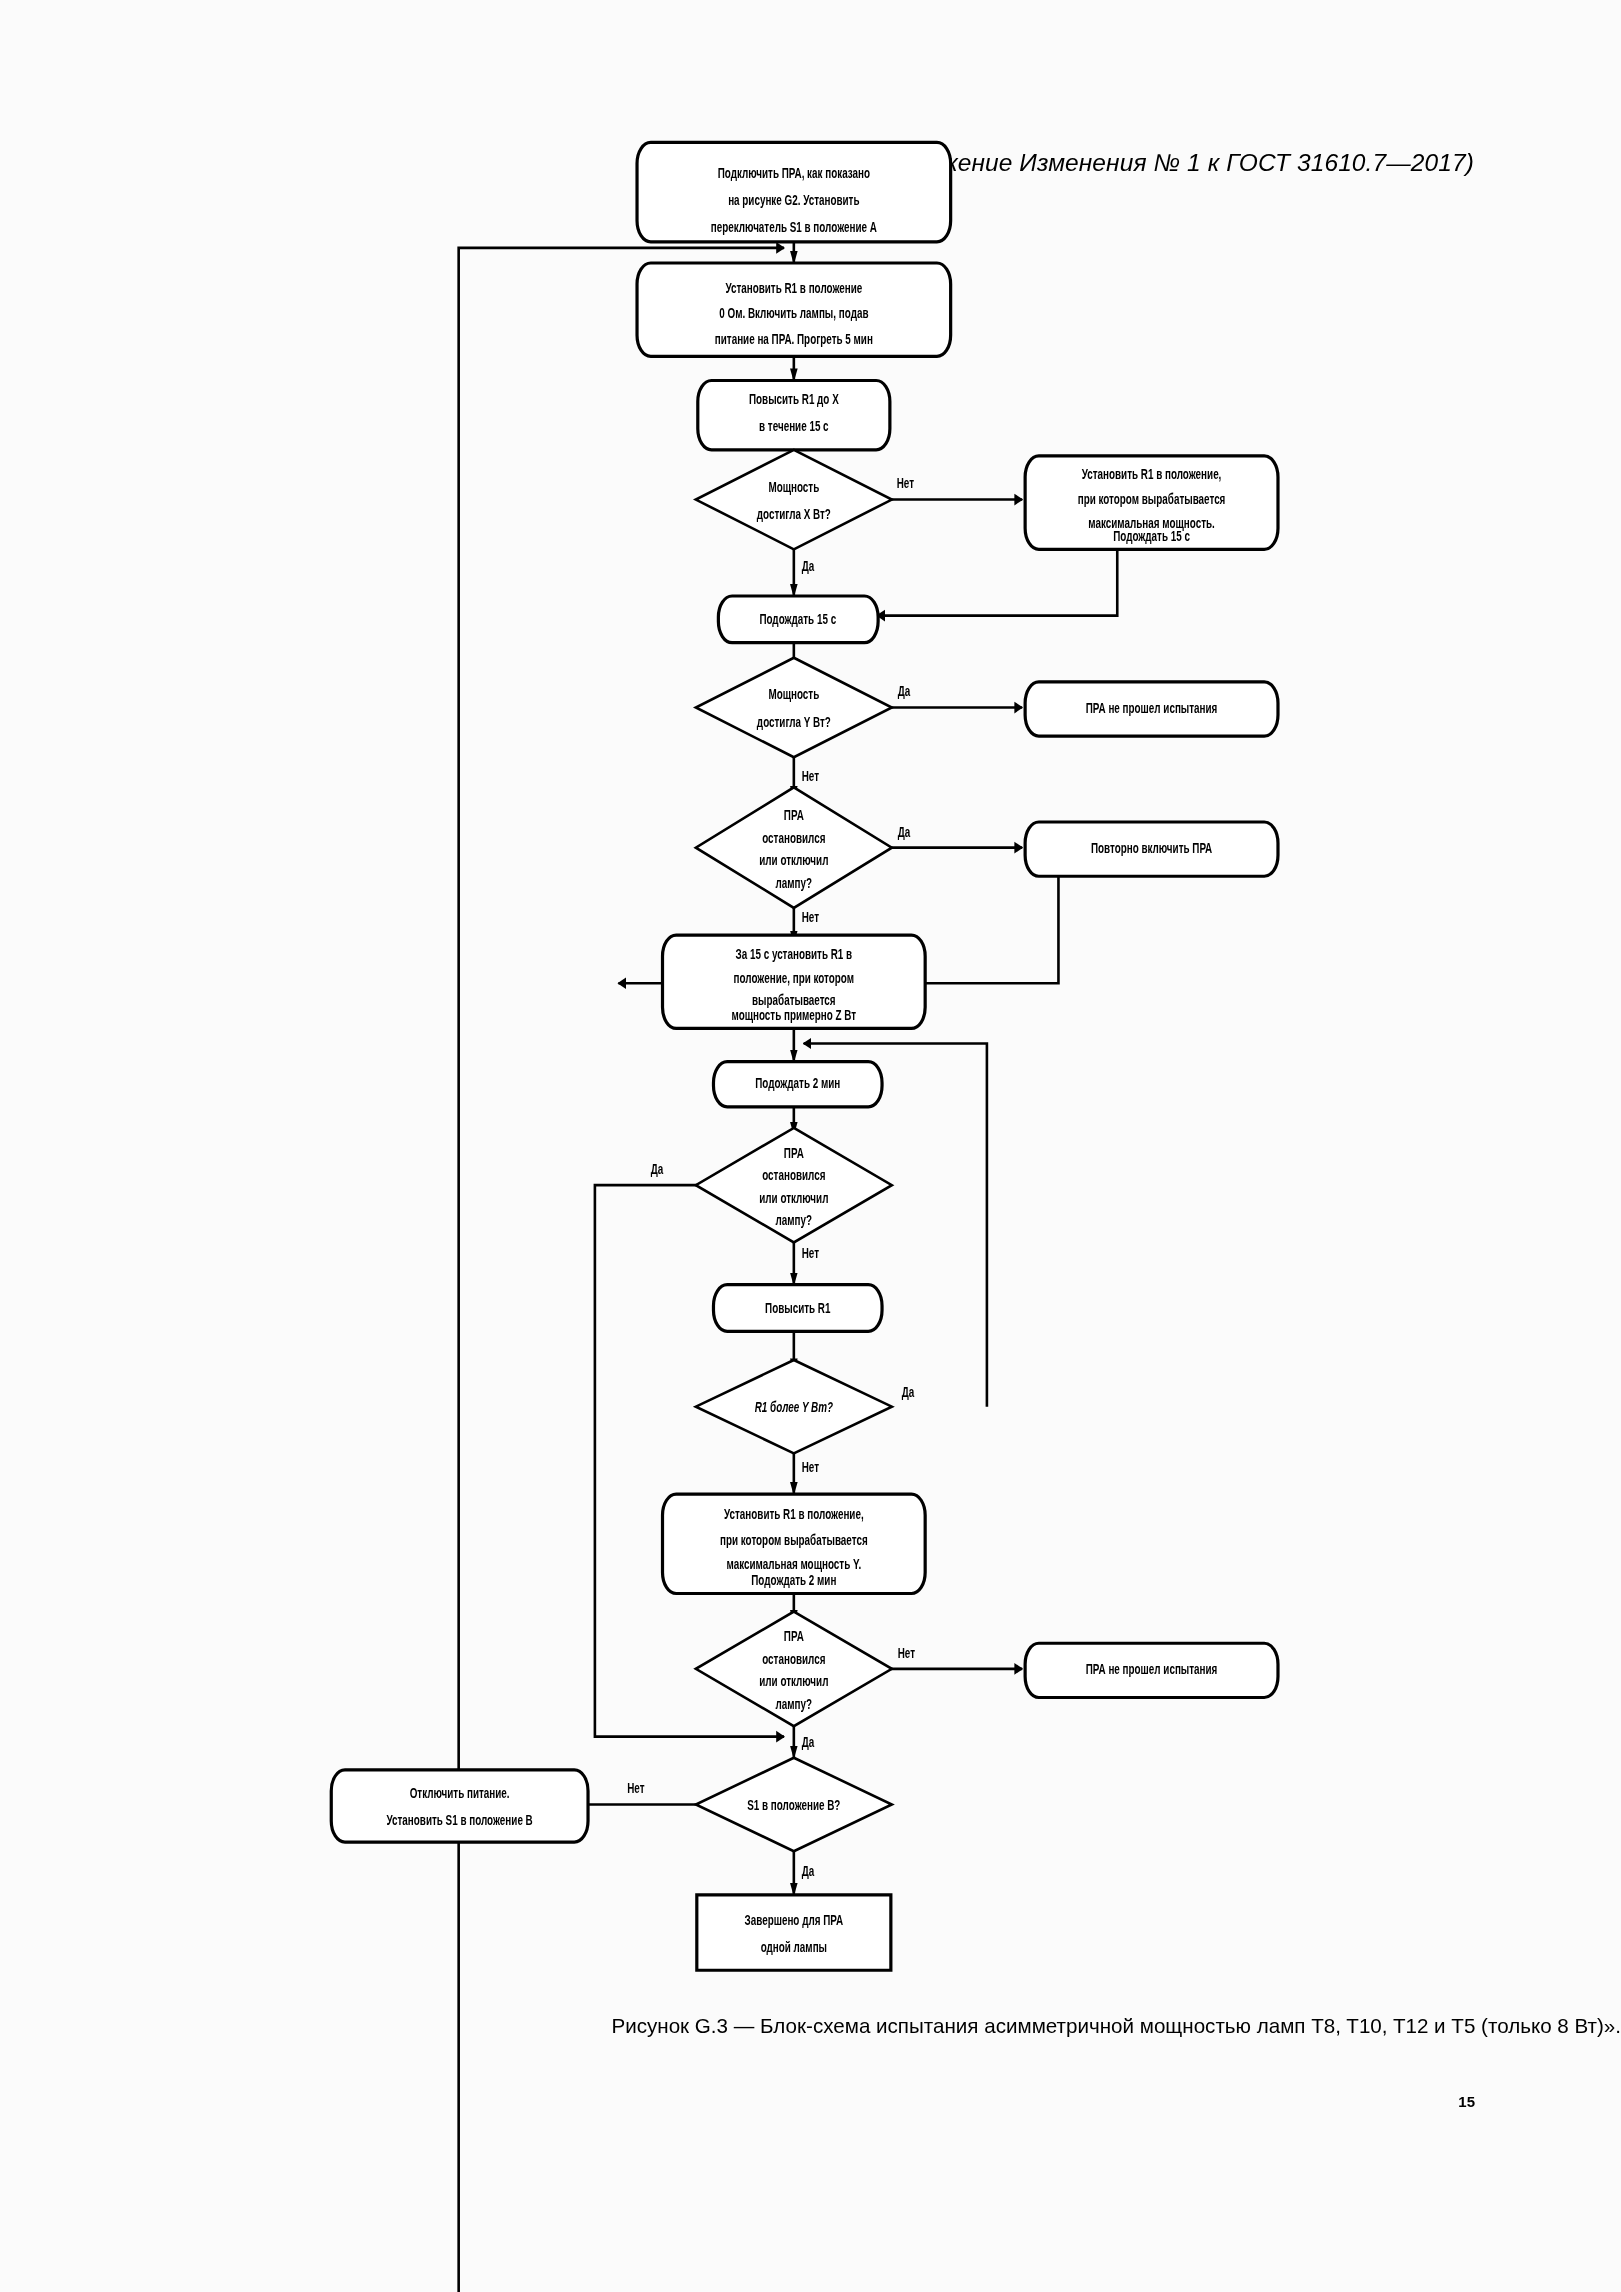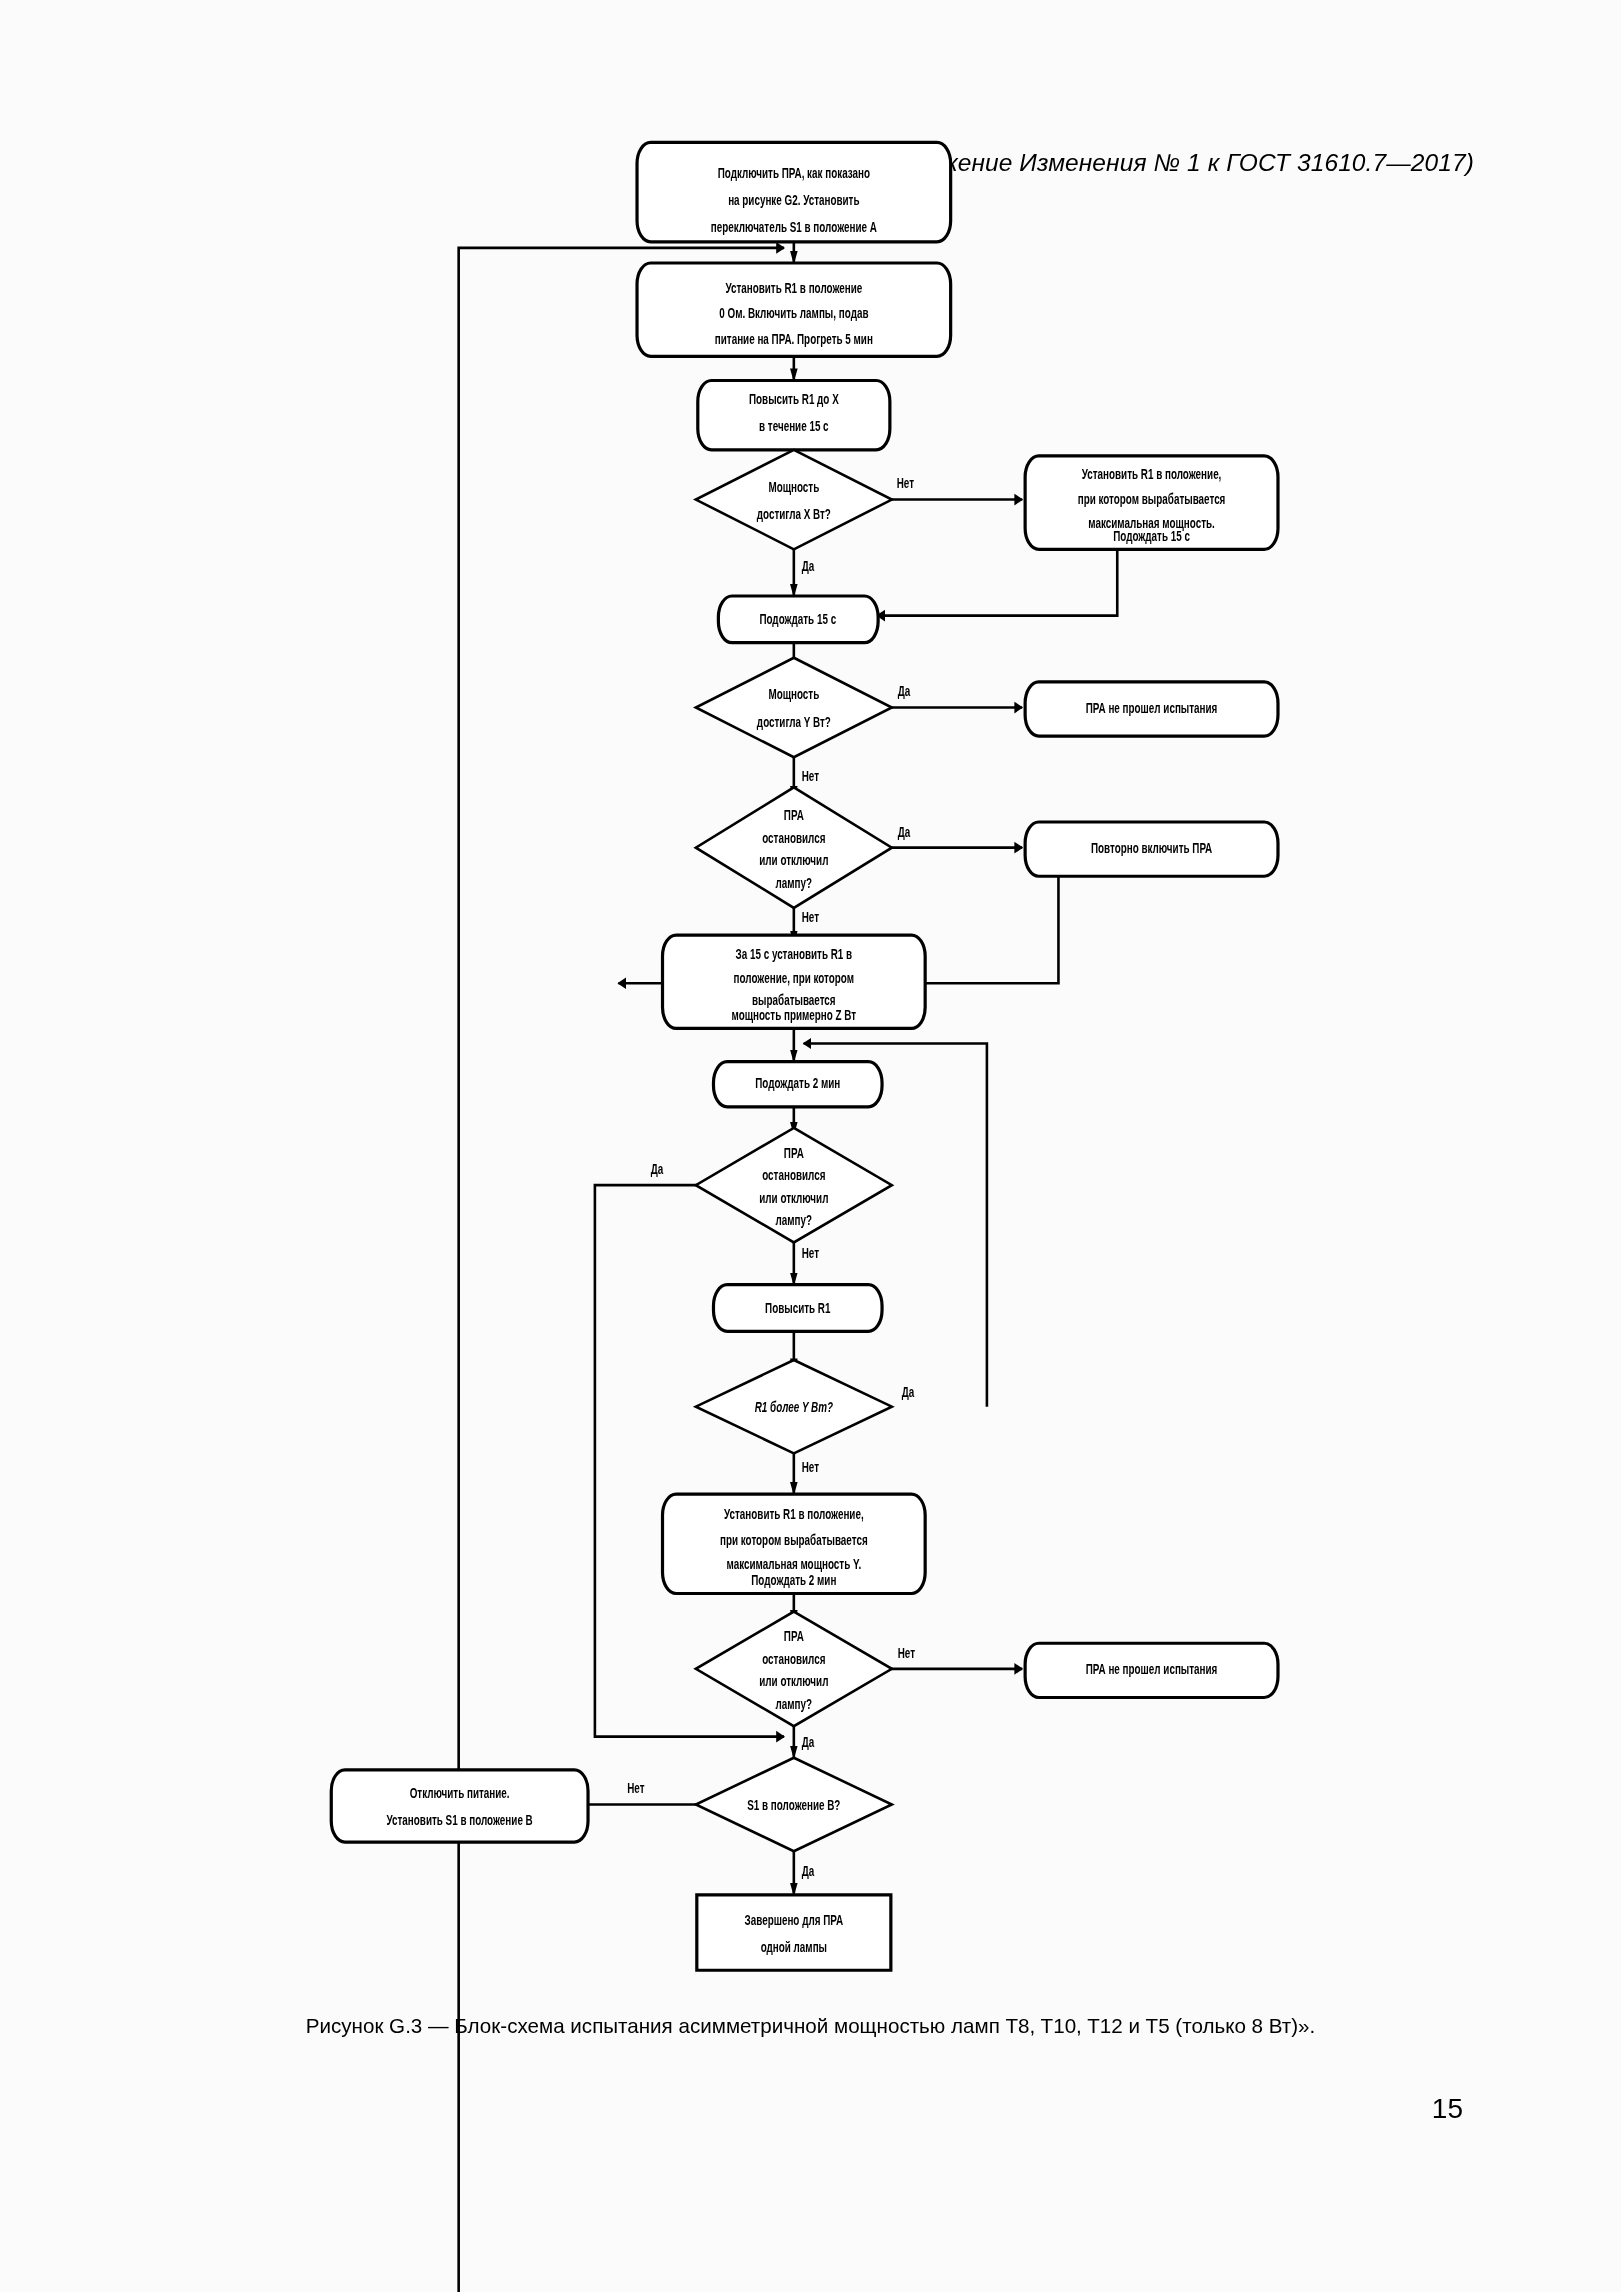--- a/index.html
+++ b/index.html
@@ -18,27 +18,28 @@
     text-align:right;
     font-style:italic;
     font-size:24.5px;
     letter-spacing:0.1px;
     white-space:nowrap;
   }
 
   .caption{
     position:absolute;
     left:0;right:0;top:2014px;
-    text-align:center;
+    text-align:right;
     font-size:20.6px;
   }
   .pagenum{
     position:absolute;
-    right:158px;top:2093px;
-    font-size:28px;
+    right:146px;top:2093px;
+    font-size:15px;
+    font-weight:bold;
   }
 
   
   #flow{position:absolute;left:0;top:0;width:1621px;height:2293px;}
 
   .nodeText{
     font-family:"Liberation Sans", sans-serif;
     font-size:15.5px;
     font-weight:bold;
     fill:#000;

